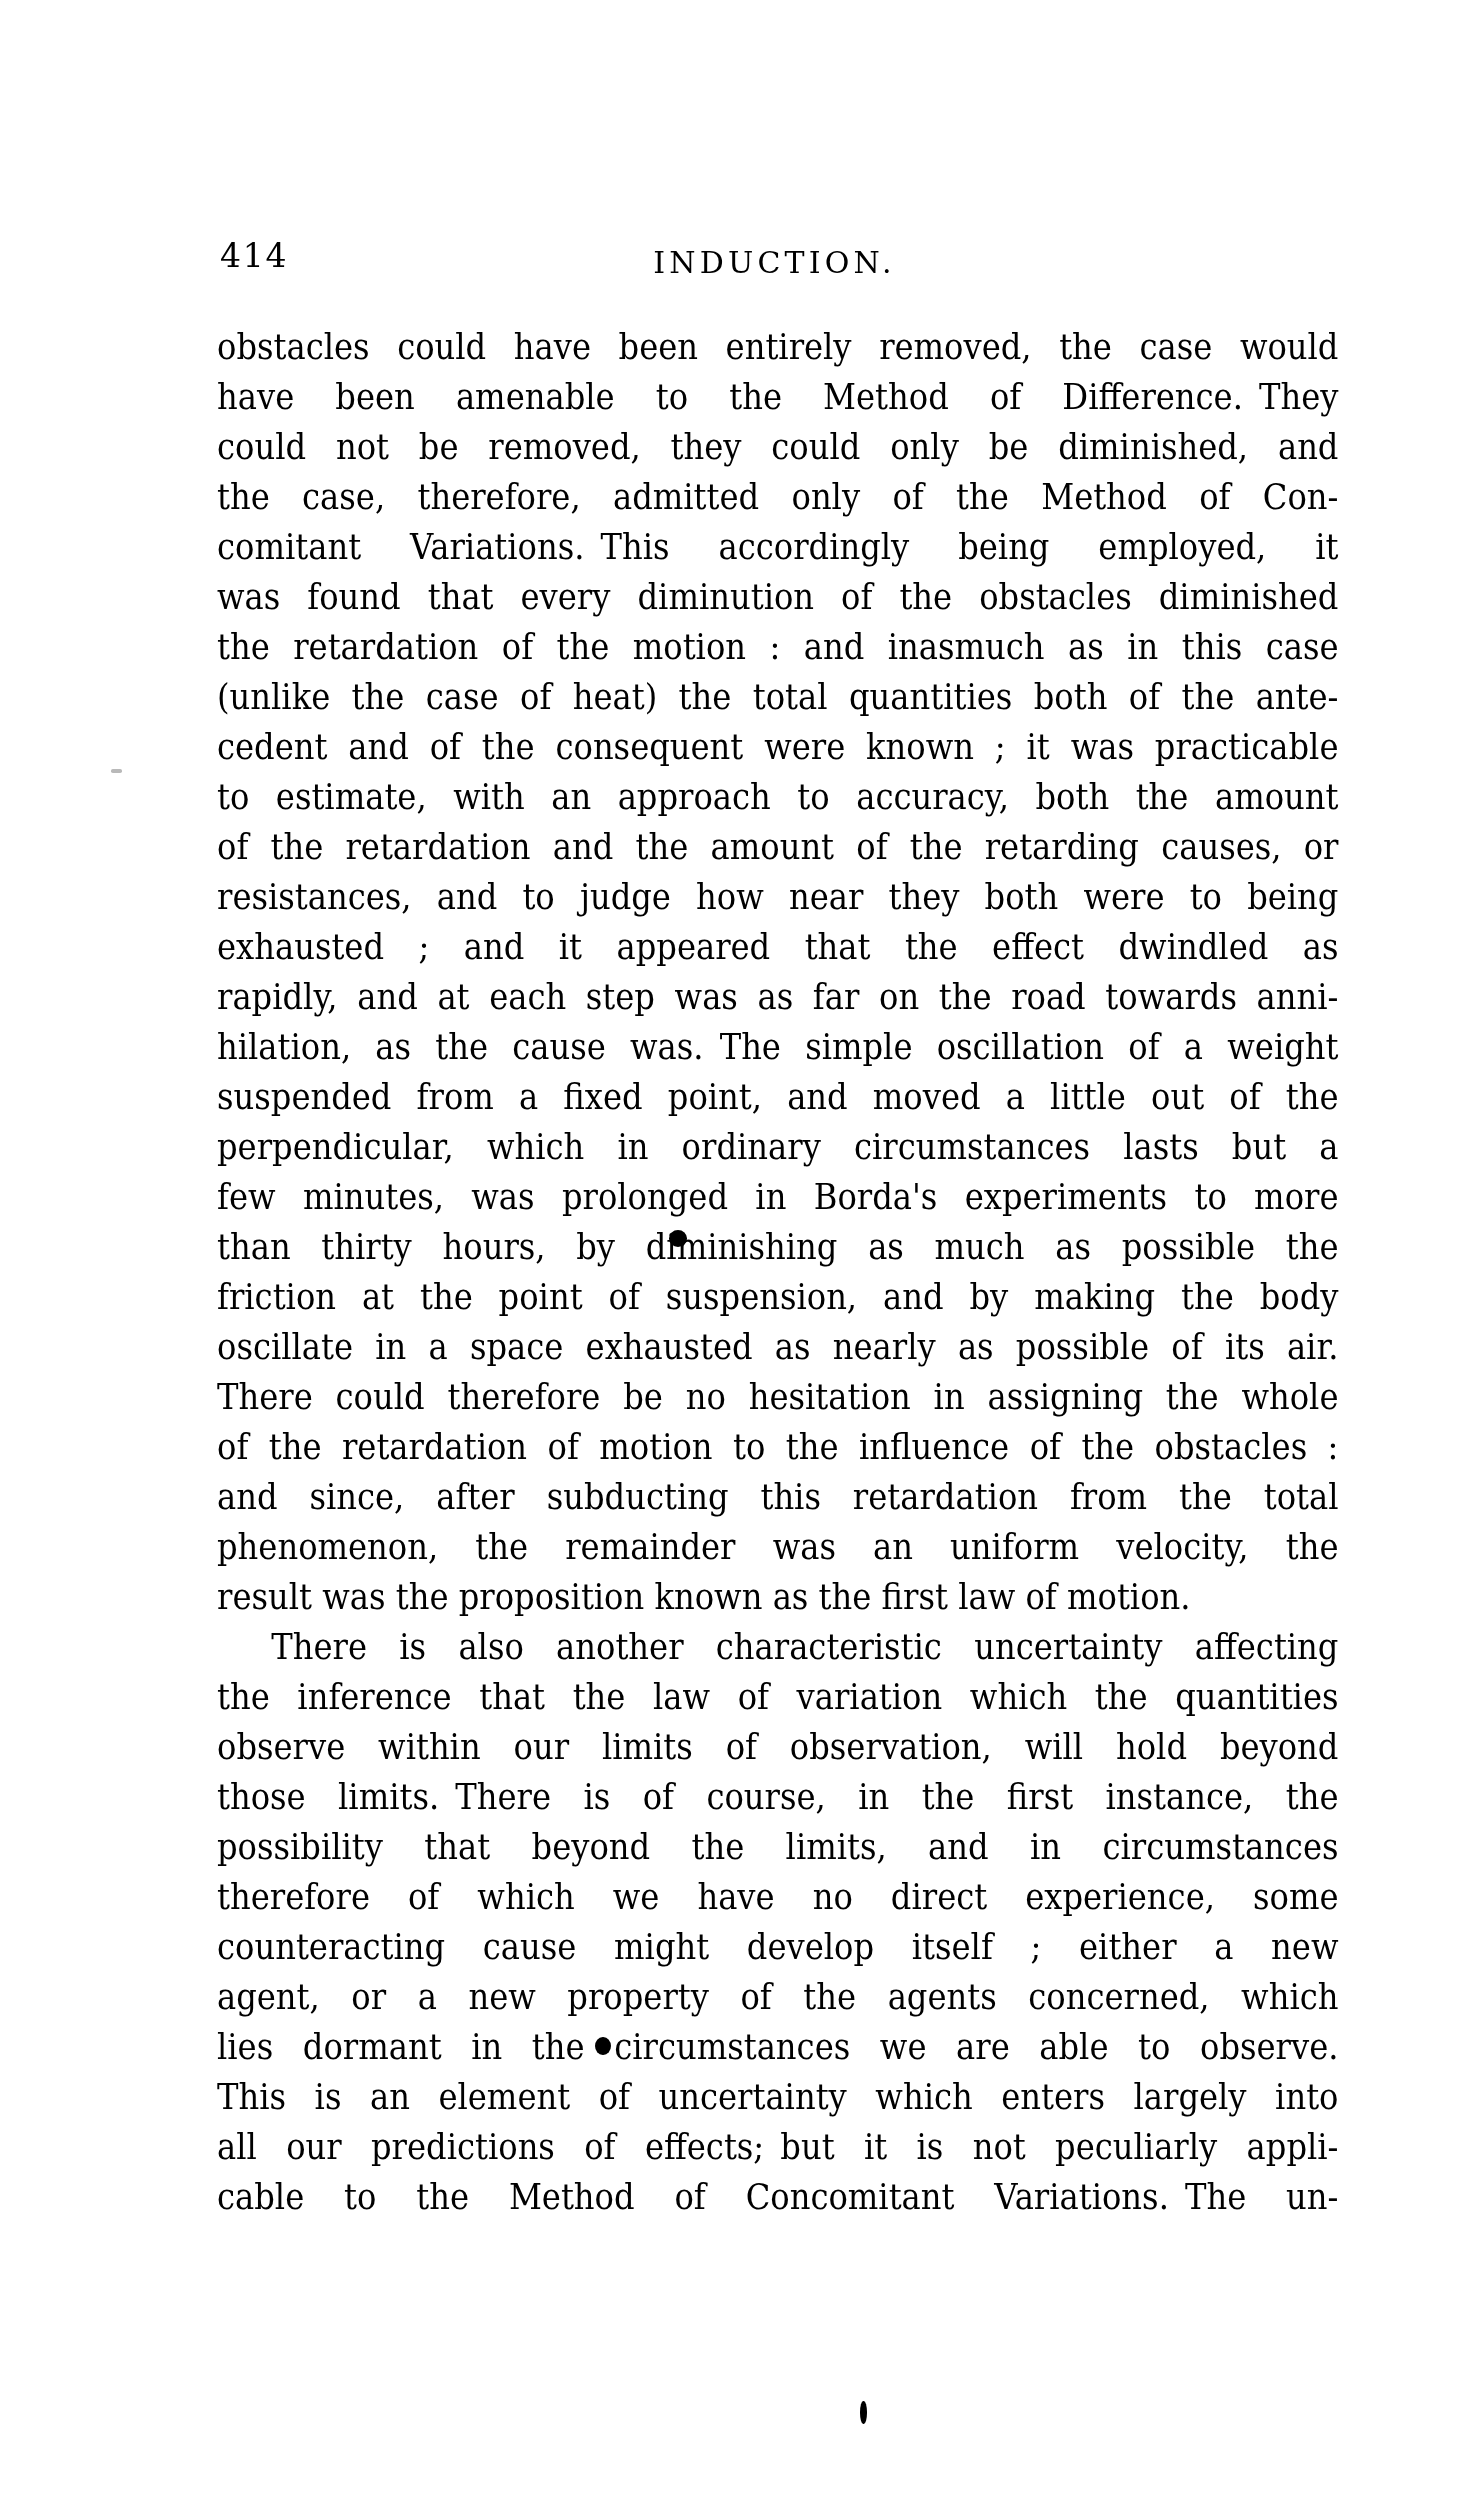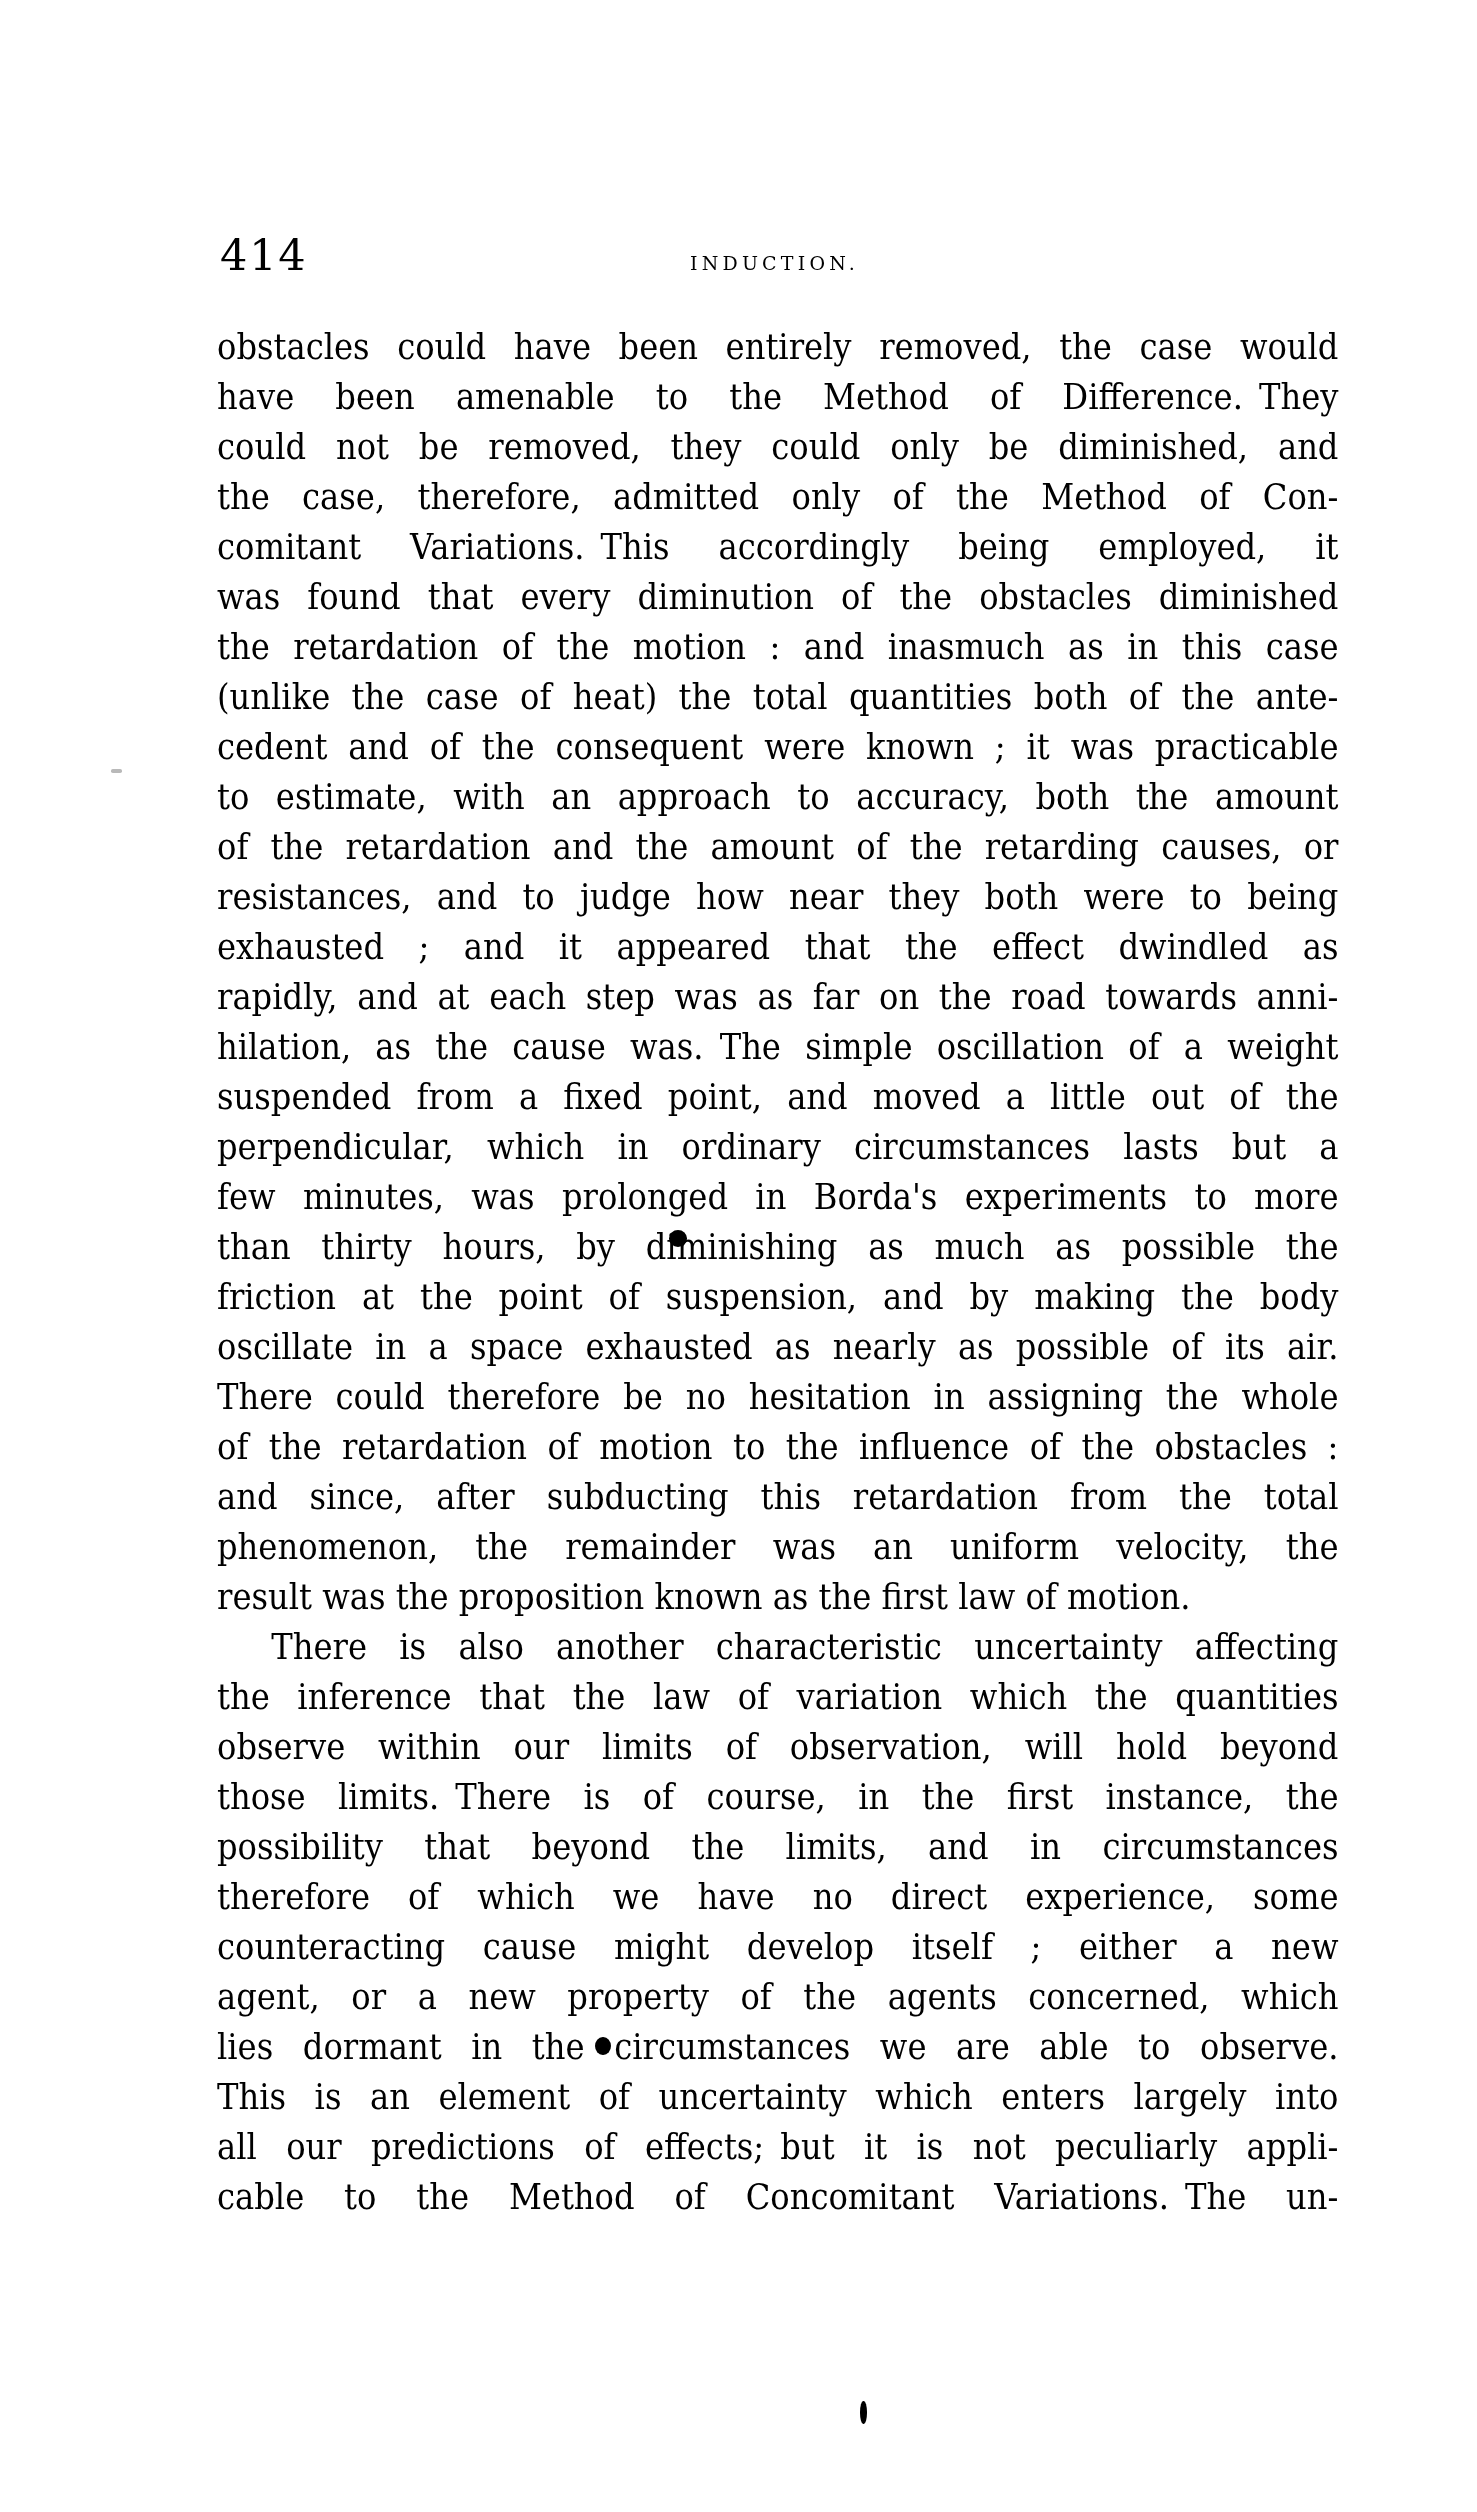--- a/index.html
+++ b/index.html
@@ -9,32 +9,32 @@
     height: 2512px;
     background: #ffffff;
     color: #000000;
     font-family: "DejaVu Serif", "Liberation Serif", serif;
     overflow: hidden;
   }
   .folio {
     position: absolute;
     left: 220px;
     top: 239px;
-    font-size: 43px;
+    font-size: 33px;
     line-height: 33px;
     letter-spacing: 1.8px;
   }
   .running-head {
     position: absolute;
     top: 248px;
     left: 0;
     width: 1478px;
     text-align: center;
     text-indent: 71px;
-    font-size: 19px;
+    font-size: 30px;
     line-height: 30px;
     letter-spacing: 4.2px;
     font-weight: normal;
   }
   .text-block {
     position: absolute;
     left: 217px;
     top: 322px;
     width: 1219px;
     transform: scaleX(0.92);

